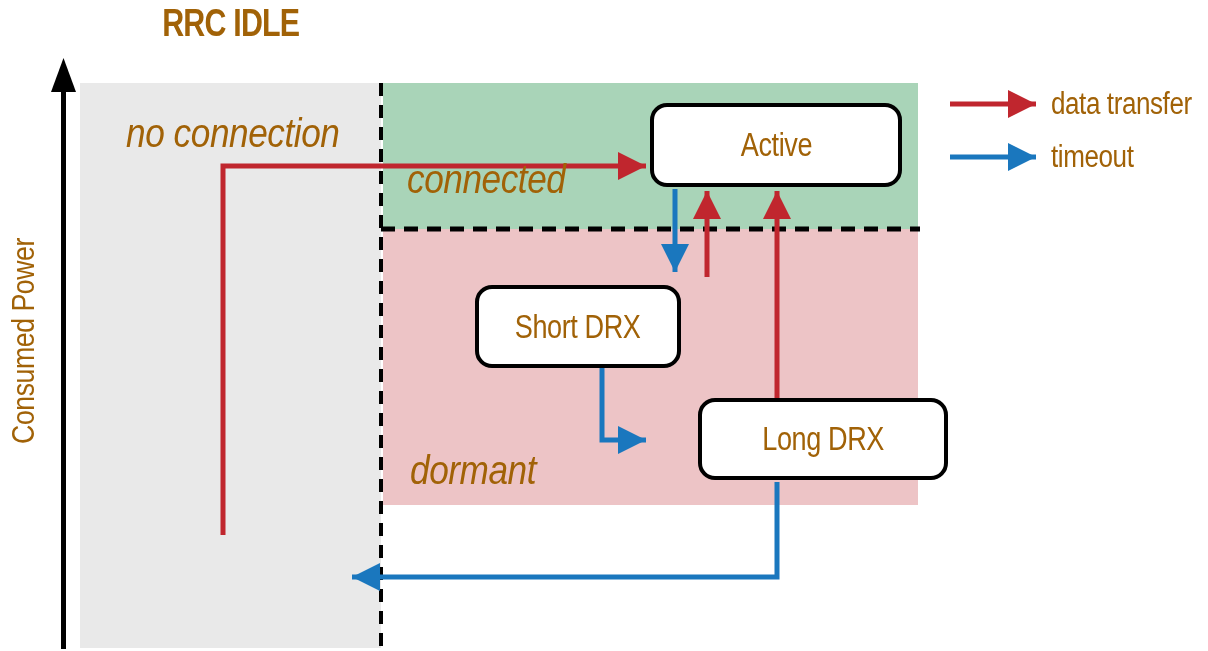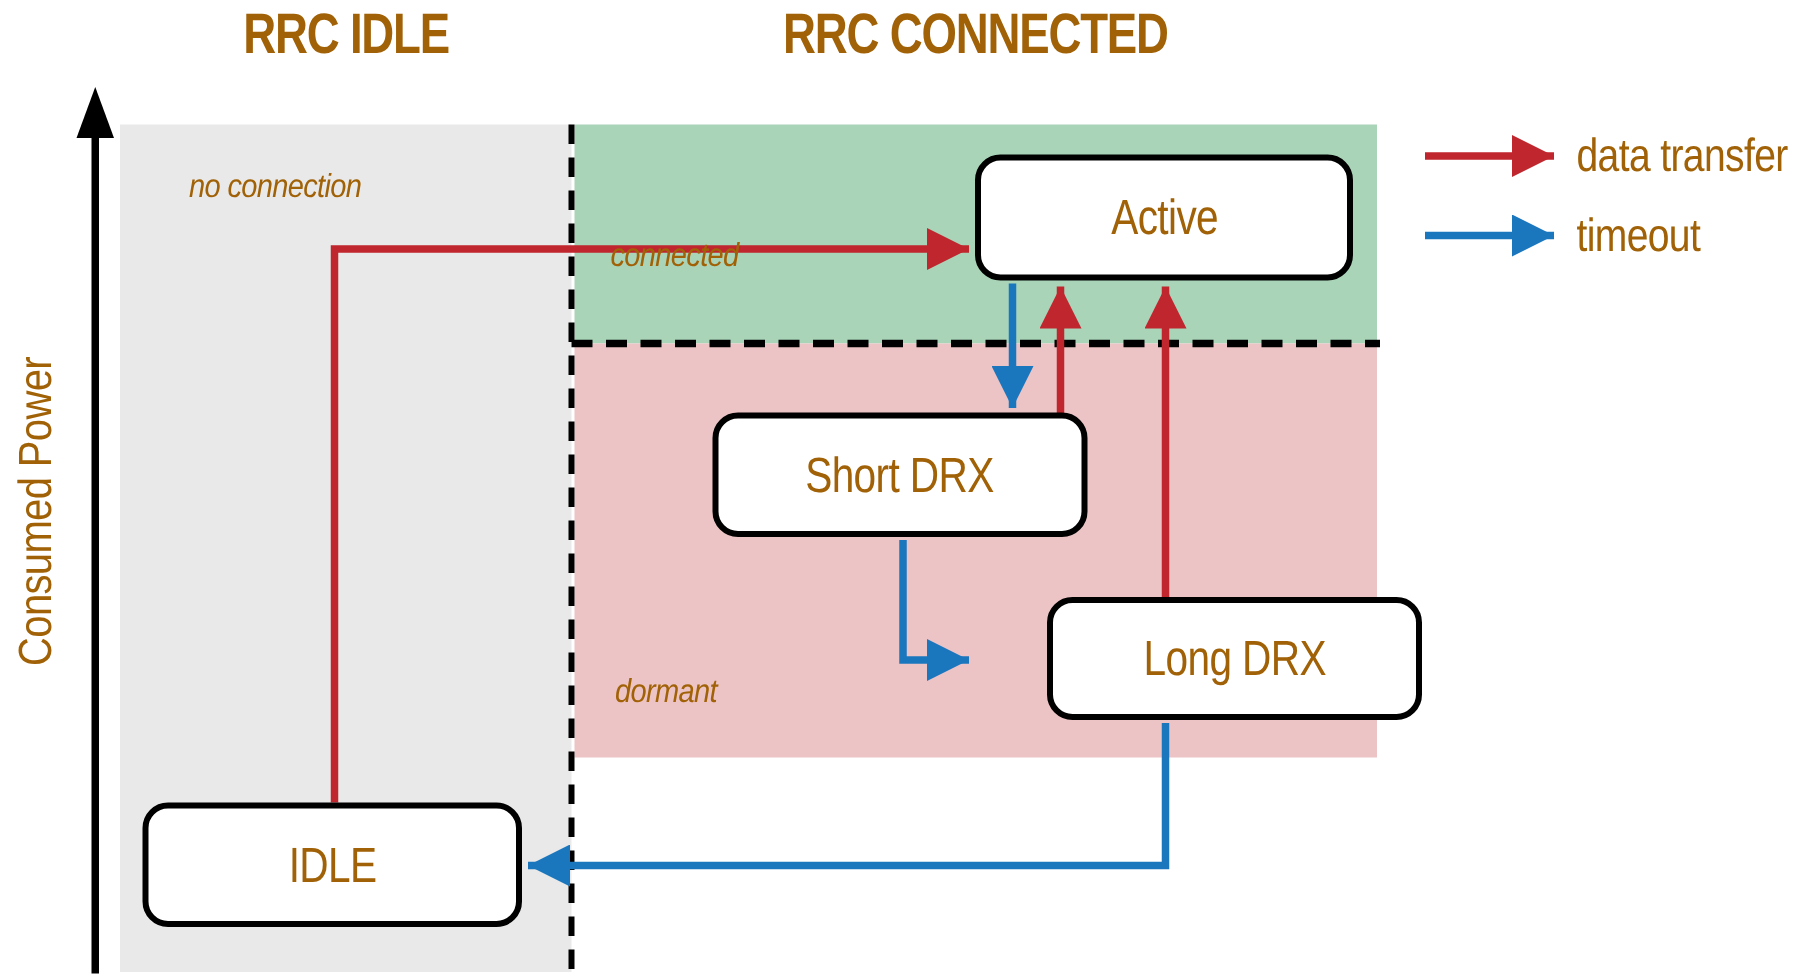--- a/index.html
+++ b/index.html
@@ -25,36 +25,36 @@
 
   .hdr {
     position:absolute; top:2px; z-index:3; text-align:center;
     font-size:38px; font-weight:bold; letter-spacing:-1px; white-space:nowrap;
   }
   .hdr > span { display:inline-block; transform:scaleX(0.80); transform-origin:center; }
   #hdr-idle { left:80px; width:301px; }
   #hdr-connected { left:383px; width:535px; }
 
   .region-label {
-    position:absolute; z-index:3; font-size:22px; font-style:italic;
+    position:absolute; z-index:3; font-size:40px; font-style:italic;
     letter-spacing:-0.5px; white-space:nowrap;
   }
   .region-label > span { display:inline-block; transform:scaleX(0.88); transform-origin:left center; }
   #lbl-noconn { left:126px; top:111px; }
   #lbl-conn   { left:407px; top:111px;margin-top:46px; }
   #lbl-dorm   { left:410px; top:448px;text-align:center; }
 
   .state-box {
     position:absolute; z-index:3; background:#fff; border:4px solid #000;
     border-radius:17px; display:flex; align-items:center; justify-content:center;
     font-size:33px; letter-spacing:-0.5px; box-sizing:border-box; white-space:nowrap;
   }
   .state-box > span { display:inline-block; transform:scaleX(0.82); transform-origin:center; }
   #box-active   { left:650px; top:103px; width:252px; height:84px; }
-  #box-shortdrx { left:475px; top:275px; width:250px; height:83px; }
+  #box-shortdrx { left:475px; top:285px; width:206px; height:83px; }
   #box-longdrx  { left:650px; top:398px; width:250px; height:82px;margin-left:48px; }
   #box-idle     { left:95px;  top:535px; width:253px; height:83px; }
 
   #y-axis-label {
     position:absolute; z-index:3; left:-106px; top:322px; width:262px; height:38px;
     text-align:center; font-size:31px; letter-spacing:-0.5px; white-space:nowrap;
     transform:rotate(-90deg) scaleX(0.86);
   }
 
   #legend { position:absolute; z-index:3; left:948px; top:84px; }
@@ -91,37 +91,33 @@
     <path class="edge-red" d="M223,535 V166 H646" marker-end="url(#mr)"></path>
     <path class="edge-red" d="M707,277 V191" marker-end="url(#mr)"></path>
     <path class="edge-red" d="M777,398 V191" marker-end="url(#mr)"></path>
 
     <path class="edge-blue" d="M675,189 V272" marker-end="url(#mb)"></path>
     <path class="edge-blue" d="M602,360 V440 H646" marker-end="url(#mb)"></path>
     <path class="edge-blue" d="M777,482 V577 H352" marker-end="url(#mb)"></path>
   </svg>
 
   <div class="hdr" id="hdr-idle"><span>RRC IDLE</span></div>
-  <div class="hdr" id="hdr-connected"><span>RRC CONNECTED</span></div>
 
   <div class="region-label" id="lbl-noconn"><span>no connection</span></div>
   <div class="region-label" id="lbl-conn"><span>connected</span></div>
   <div class="region-label" id="lbl-dorm"><span>dormant</span></div>
 
   <div class="state-box" id="box-active">
       <span>Active</span>
     </div>
   <div class="state-box" id="box-shortdrx">
       <span>Short DRX</span>
     </div>
   <div class="state-box" id="box-longdrx">
       <span>Long DRX</span>
-    </div>
-  <div class="state-box" id="box-idle">
-      <span>IDLE</span>
     </div>
 
   <div id="y-axis-label">Consumed Power</div>
 
   <div id="legend">
     <div class="legend-row">
       <svg width="92" height="30" viewBox="0 0 92 30">
         <path class="edge-red" d="M2,15 H88" marker-end="url(#mr)"></path>
       </svg>
       <div class="legend-label"><span>data transfer</span></div>

